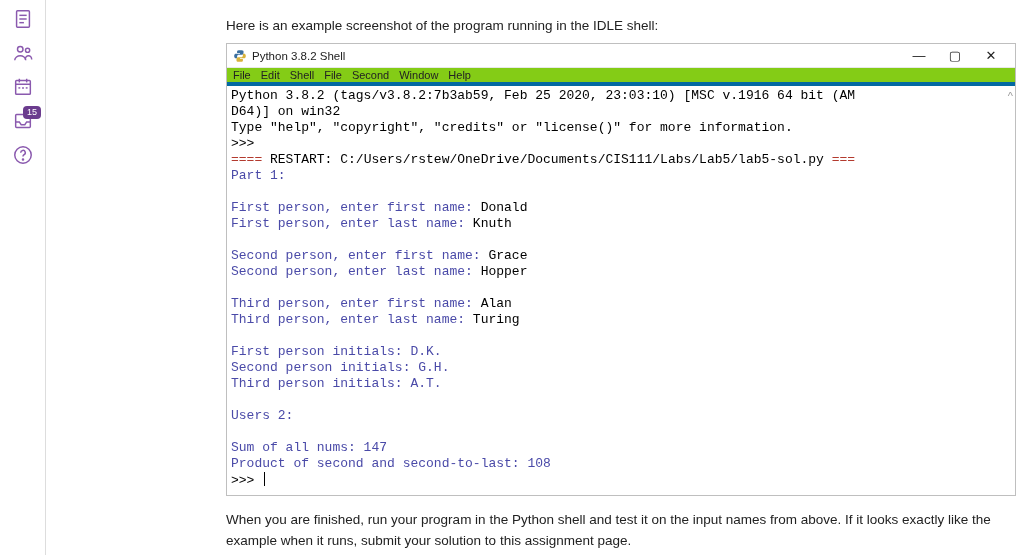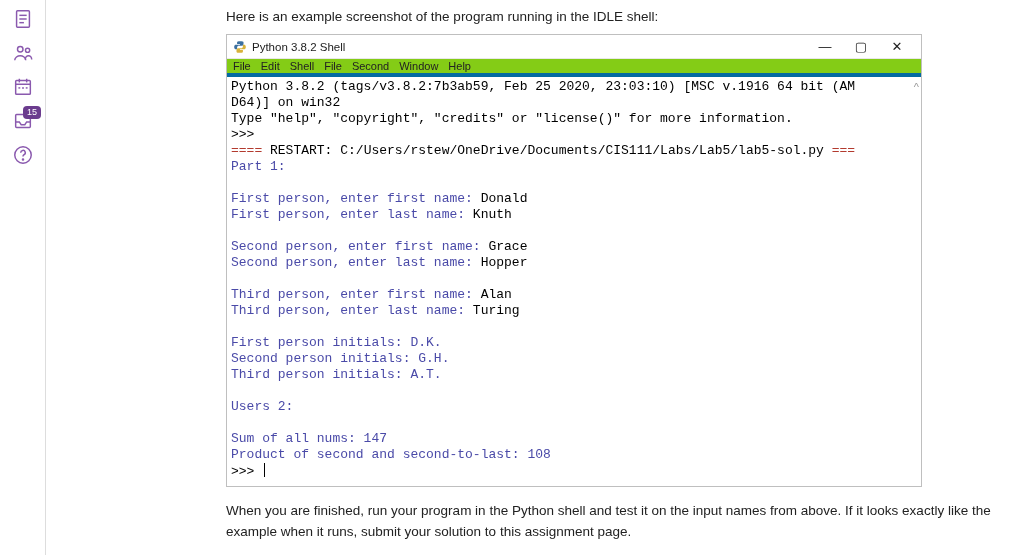--- a/index.html
+++ b/index.html
@@ -45,32 +45,32 @@
   .main {
     position: absolute;
     left: 46px;
     top: 0;
     right: 0;
     padding: 0 10px 0 180px;
   }
   .intro-text {
     color: #222;
     font-size: 13.5px;
-    margin: 9px 0 10px 0;
+    margin: 18px 0 10px 0;
   }
   .outro-text {
     color: #222;
     font-size: 13.5px;
     margin: 14px 0 0 0;
     line-height: 1.55;
   }
   .shell-window {
     border: 1px solid #bfbfbf;
     background: #fff;
-    width: 696px;
+    width: 790px;
   }
   .titlebar {
     height: 24px;
     background: #fff;
     display: flex;
     align-items: center;
     padding: 0 6px;
     border-bottom: 1px solid #e8e8e8;
   }
   .titlebar-icon {

